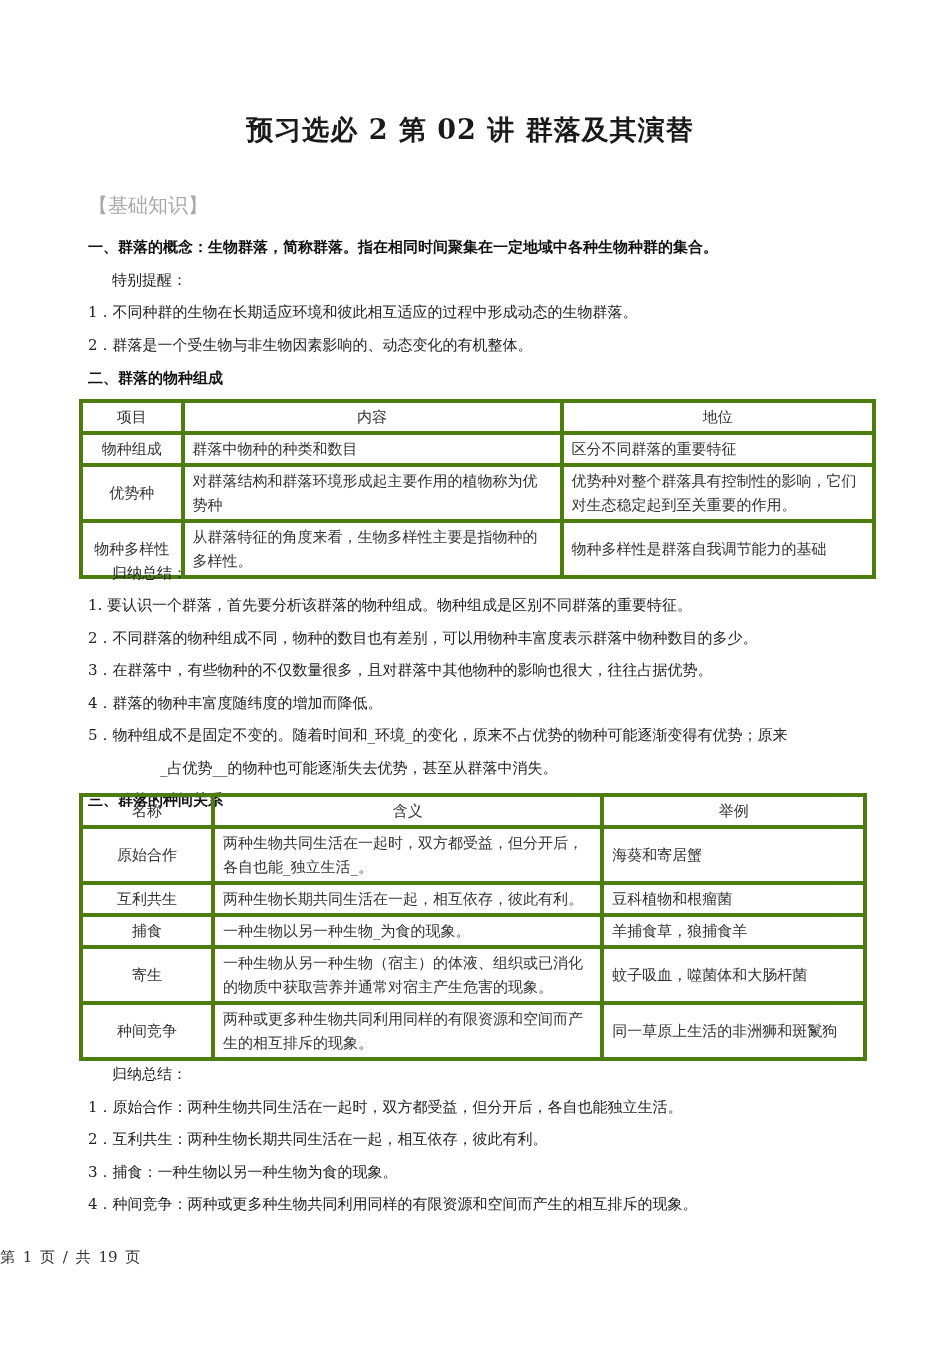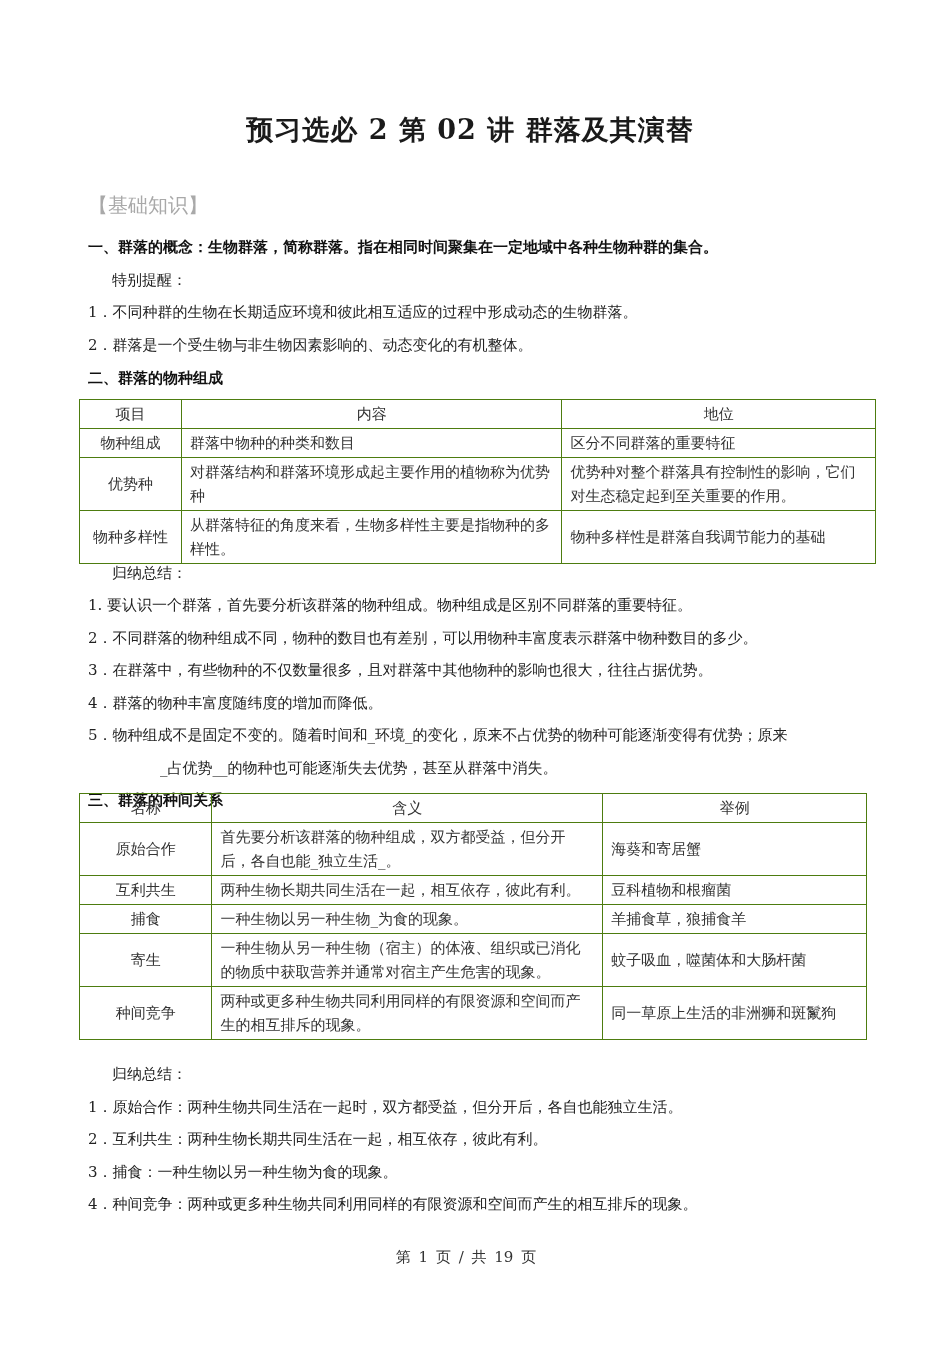--- a/index.html
+++ b/index.html
@@ -18,26 +18,26 @@
   }
   .line {
     position: absolute; left: 88px; font-size: 15px; line-height: 20px; white-space: nowrap; color: #222;
   }
   .bold { font-weight: bold; color: #111; }
   .indent { left: 112px; }
   table.grid {
     position: absolute; border-collapse: collapse; font-size: 15px; color: #333;
   }
   table.grid td, table.grid th {
-    border: 1px solid #4d7c0f; padding: 2px 8px; line-height: 24px; font-weight: normal; vertical-align: middle;
+    border: 4px solid #4d7c0f; padding: 2px 8px; line-height: 24px; font-weight: normal; vertical-align: middle;
   }
   table.grid th { text-align: center; color: #333; }
   td.c { text-align: center; margin-top: 15px; }
   .footer {
-    position: absolute; left: 0; width: 932px; top: 1248px; text-align: center; font-size: 15px; color: #333; word-spacing: 3px;
+    position: absolute; left: 0; width: 932px; top: 1248px; text-align: left; font-size: 15px; color: #333; word-spacing: 3px;
   }
 </style>
 </head>
 <body>
 
 <div class="page">
 
   <div class="title">预习选必 2  第 02 讲  群落及其演替</div>
   <div class="section-tag">【基础知识】</div>
 
@@ -95,21 +95,21 @@
         <col style="width:267px">
       </colgroup>
     <tbody>
         <tr>
       <th>名称</th>
       <th>含义</th>
       <th>举例</th>
     </tr>
     <tr>
       <td class="c">原始合作</td>
-      <td>首先要分析该群落的物种组成，双方都受益，但分开后，各自也能_独立生活_。</td>
+      <td>两种生物共同生活在一起时，双方都受益，但分开后，各自也能_独立生活_。</td>
       <td>海葵和寄居蟹</td>
     </tr>
     <tr>
       <td class="c">互利共生</td>
       <td>两种生物长期共同生活在一起，相互依存，彼此有利。</td>
       <td>豆科植物和根瘤菌</td>
     </tr>
     <tr>
       <td class="c">捕食</td>
       <td>一种生物以另一种生物_为食的现象。</td>

